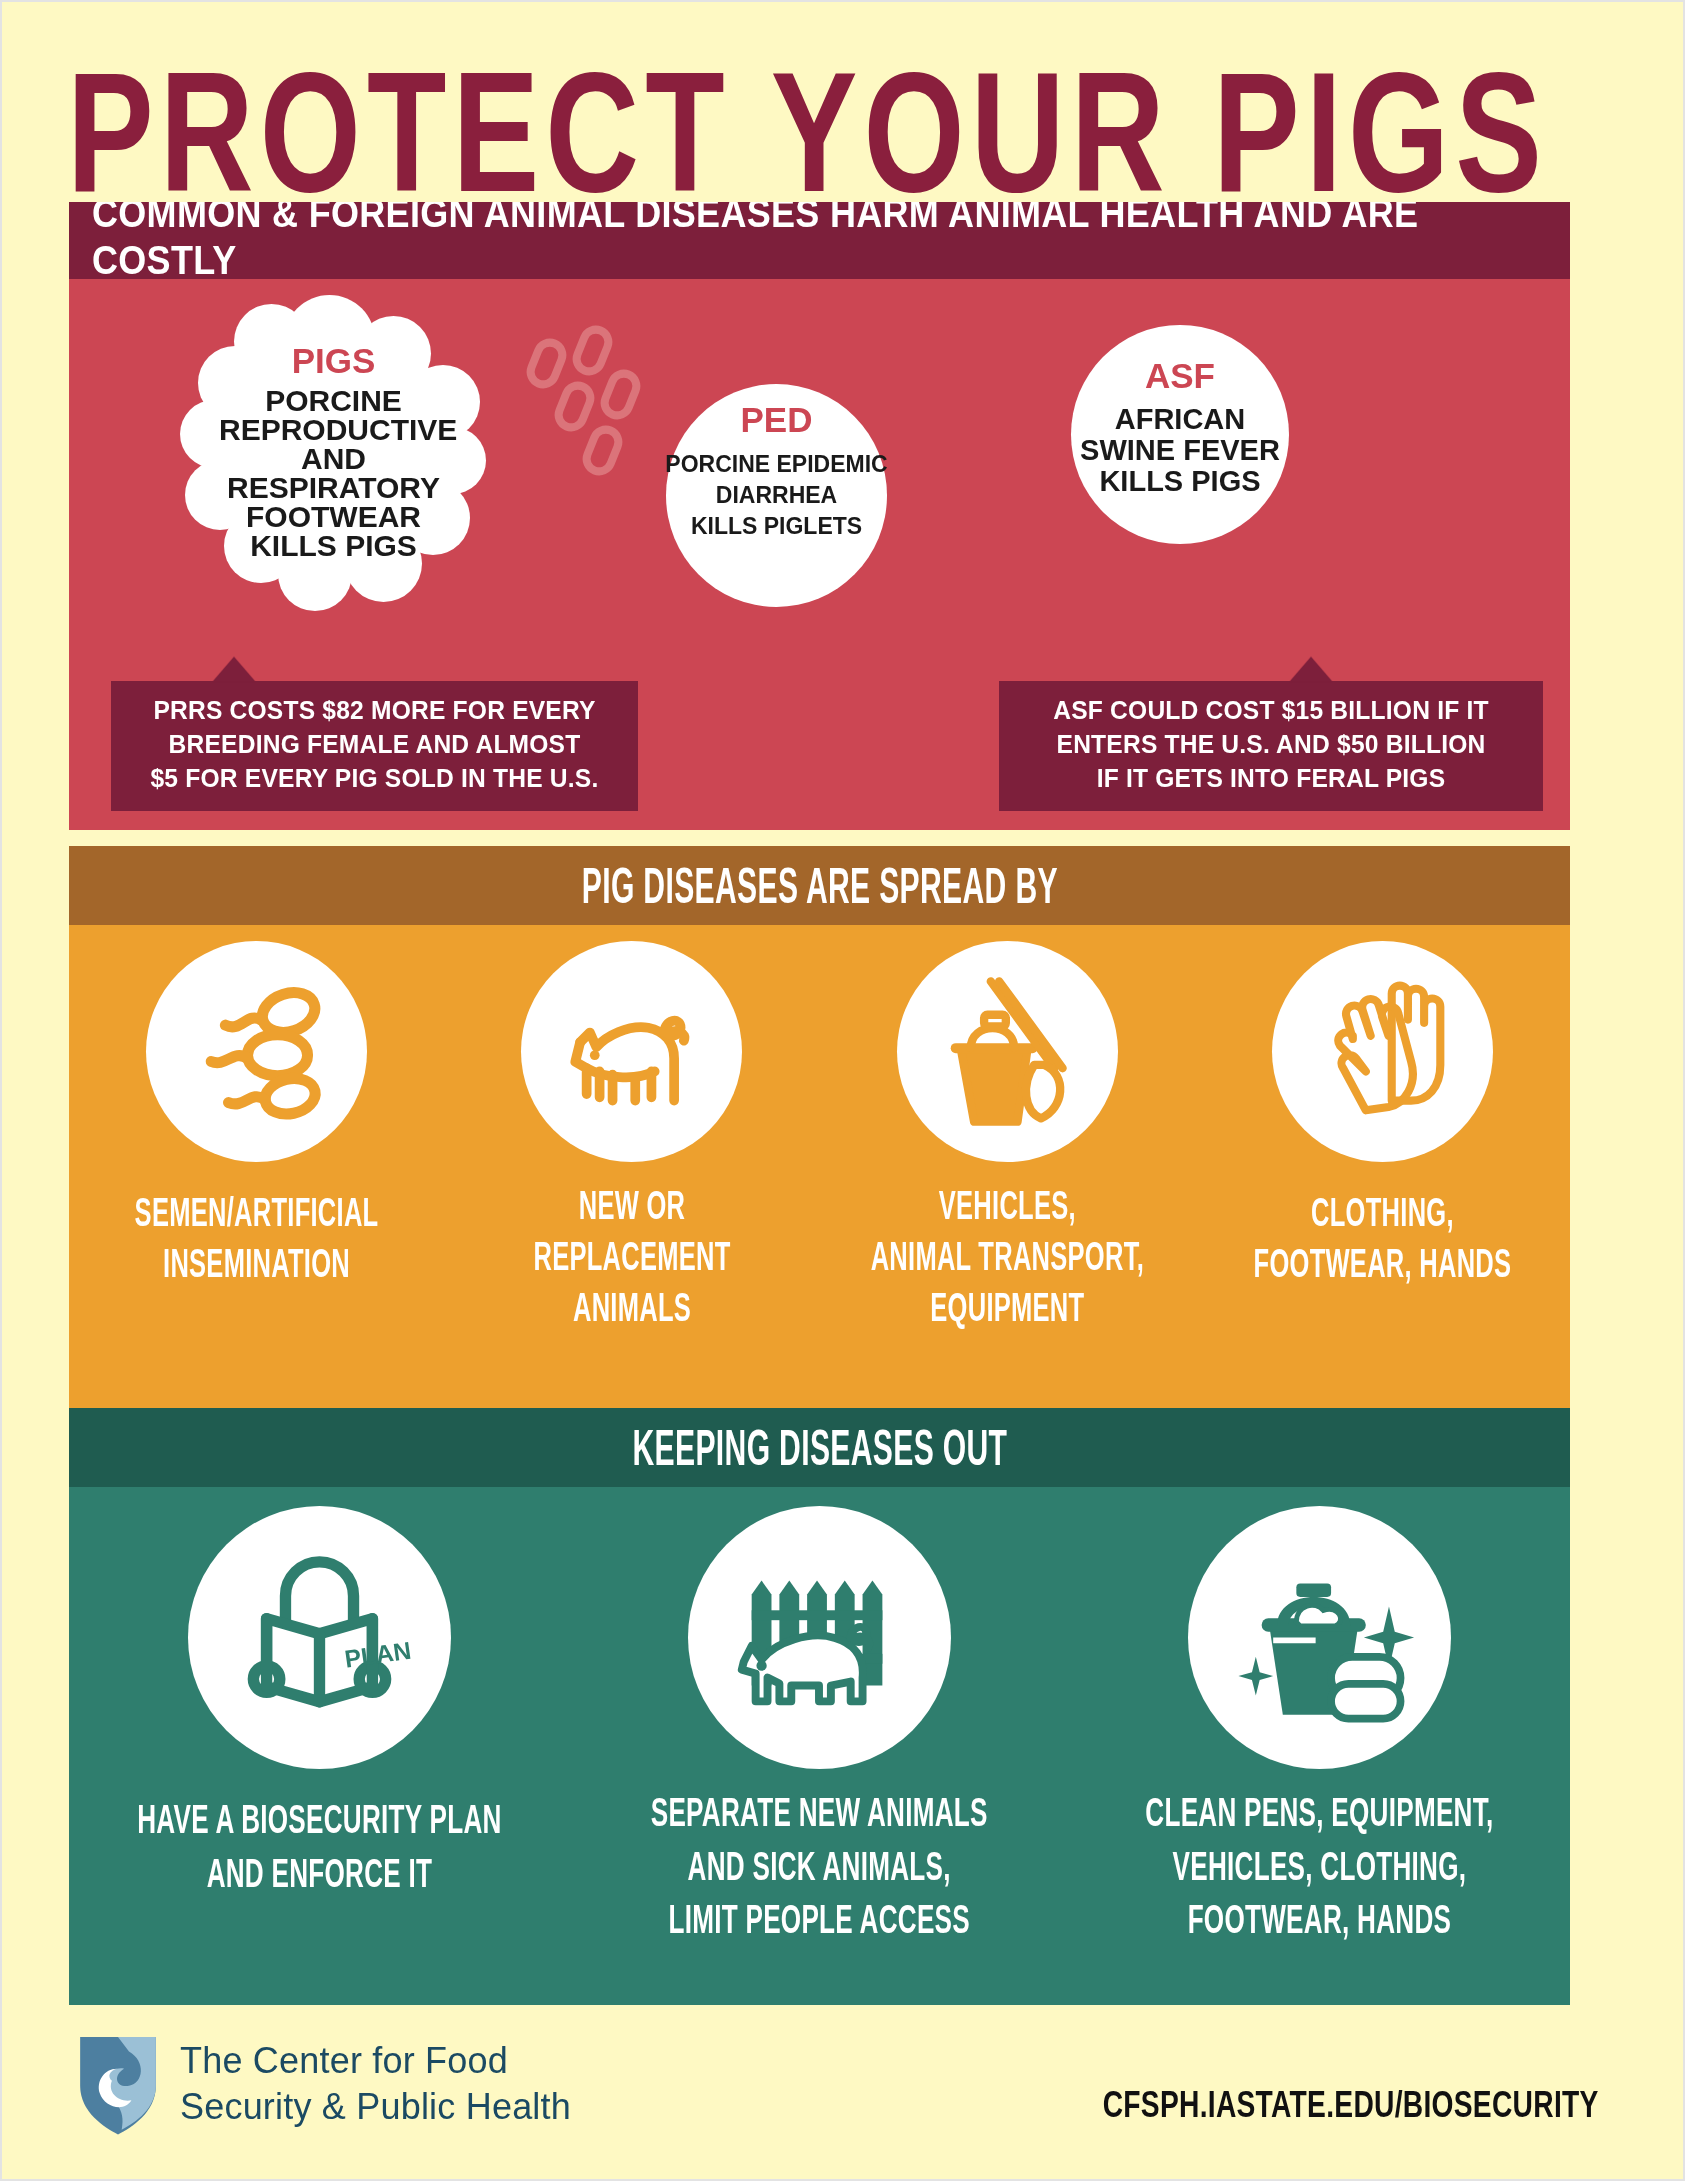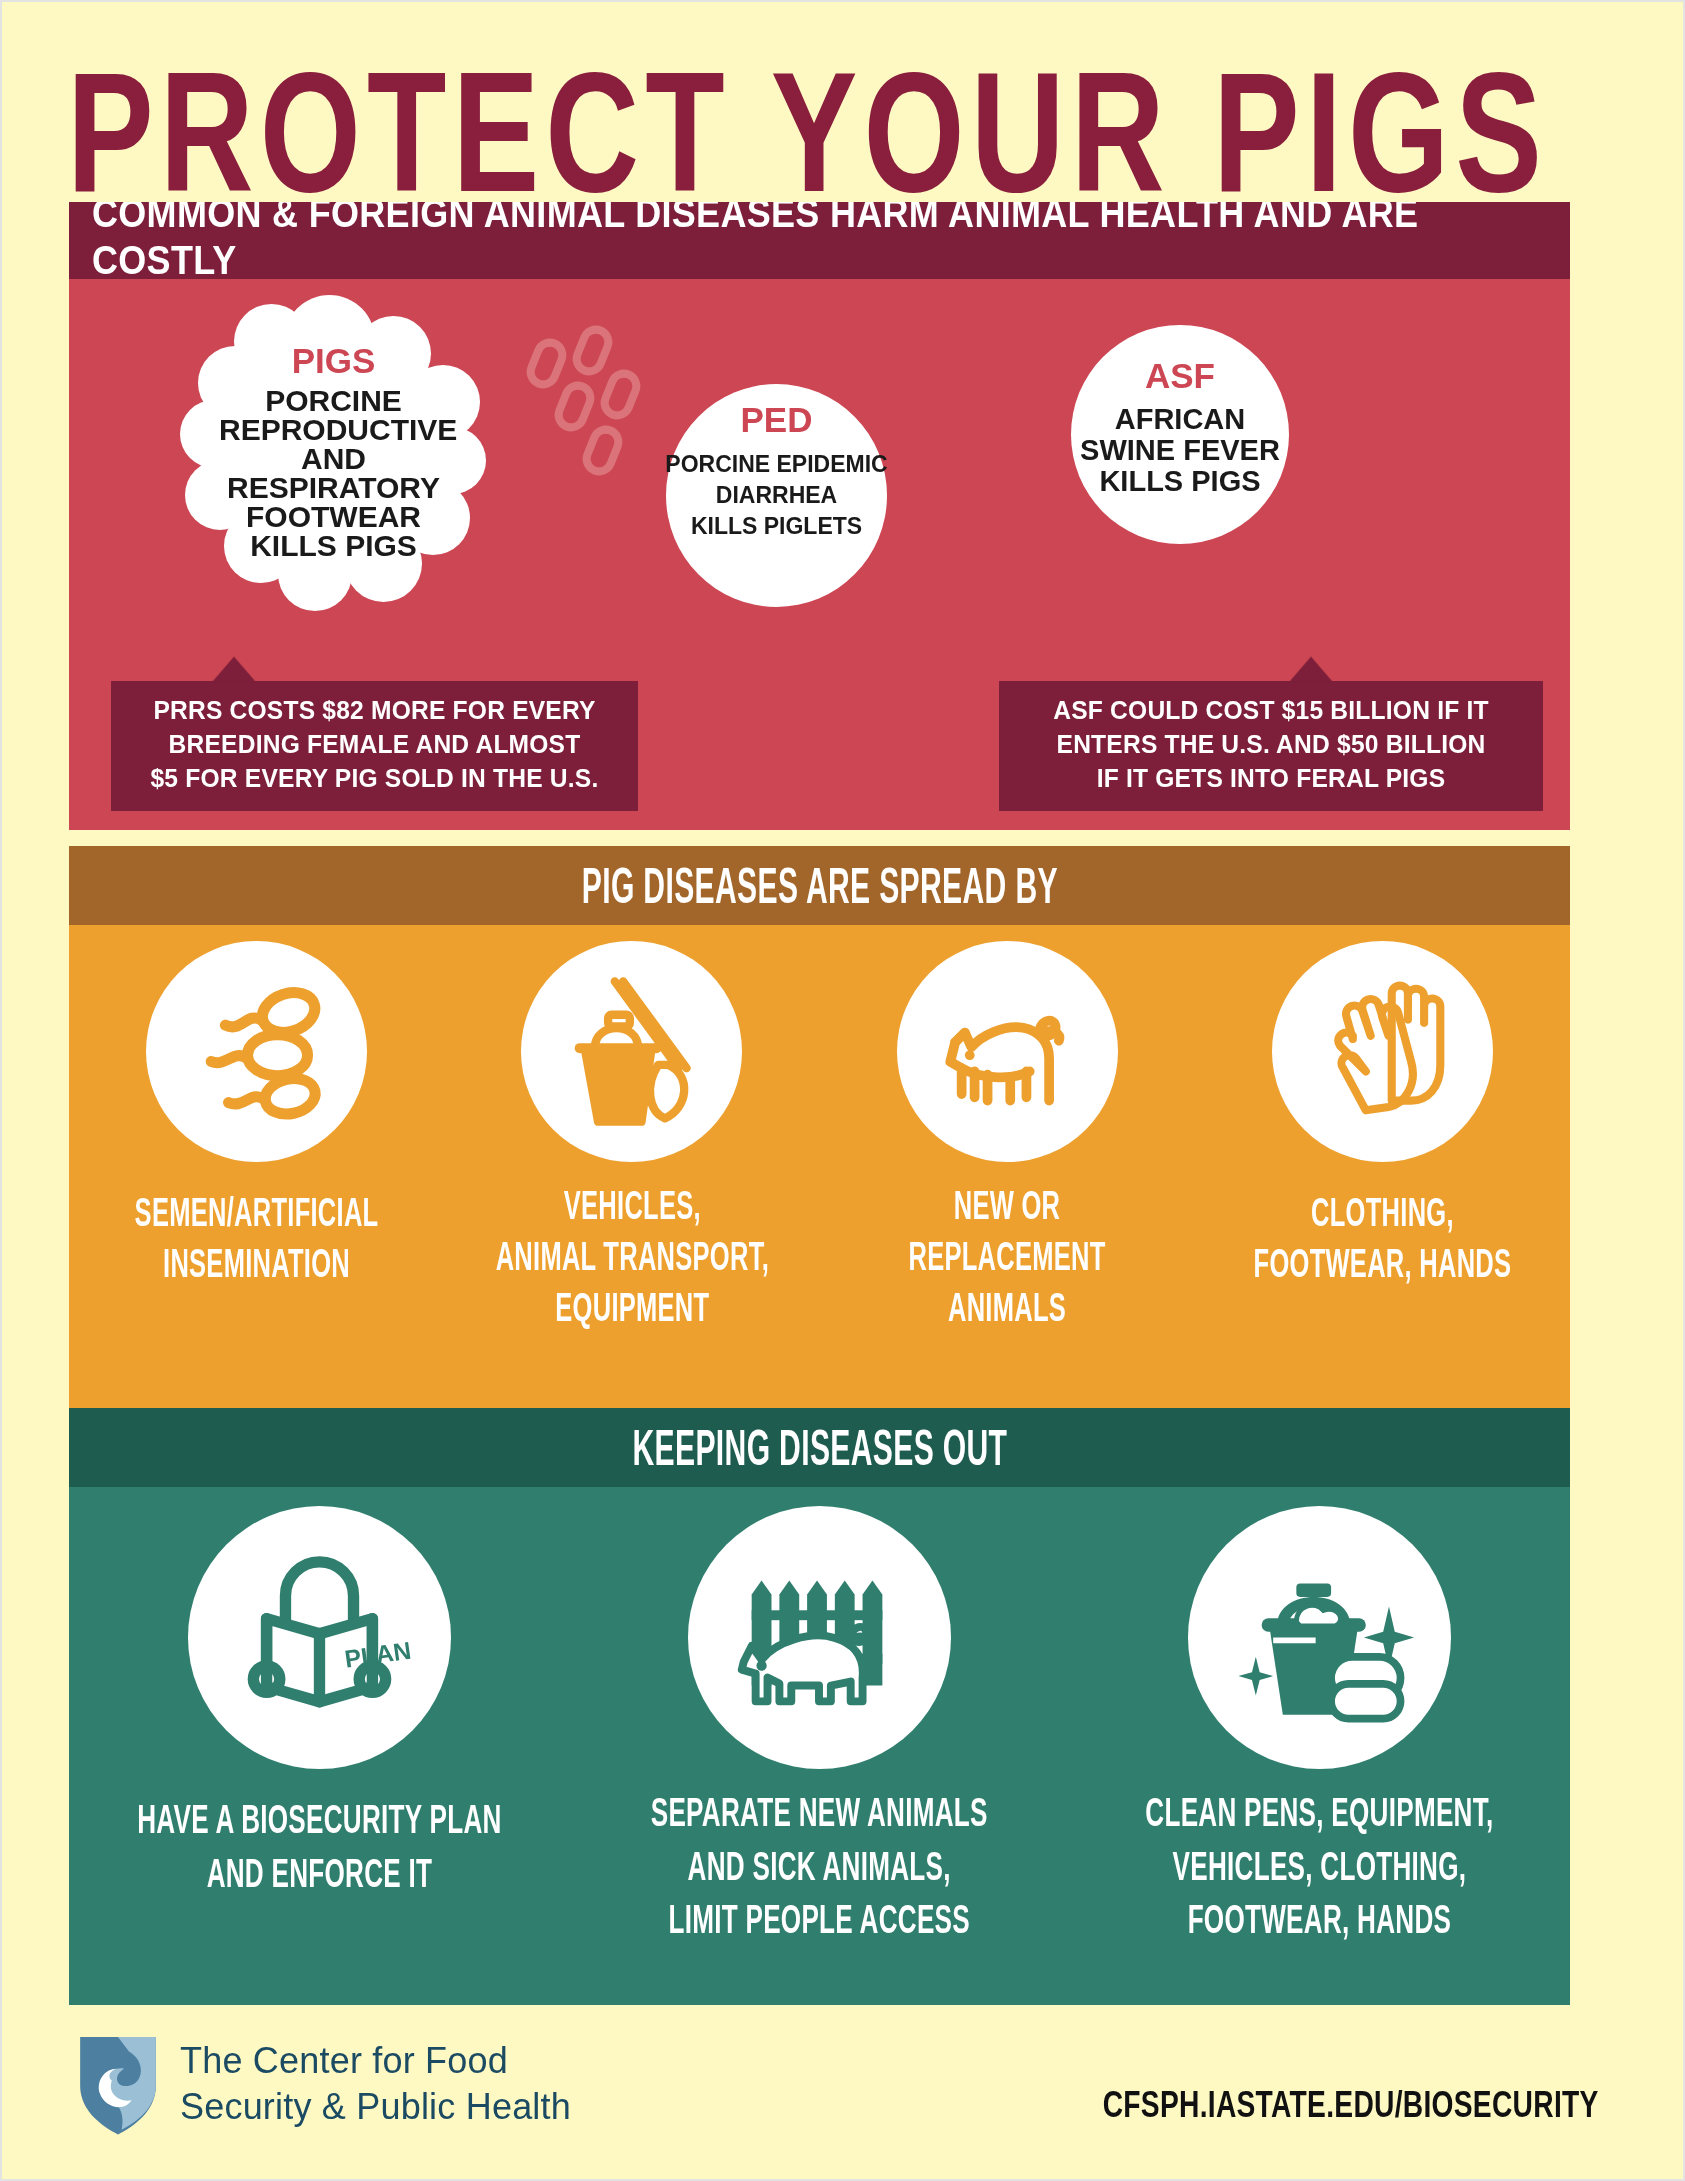--- a/index.html
+++ b/index.html
@@ -393,56 +393,56 @@
           </svg>
         </div>
         <div class="o-label">
           <div>SEMEN/ARTIFICIAL</div>
           <div>INSEMINATION</div>
         </div>
       </div>
 
       <div class="o-item">
         <div class="circ-w">
+          <svg width="162" height="162" viewBox="0 0 100 100">
+            <g fill="none" stroke="#eda02e" stroke-width="6" stroke-linecap="round" stroke-linejoin="round">
+              <path d="M18 44 L24 38 L28 47 C34 40, 48 33, 60 35 C70 37, 76 44, 76 54 L76 80"></path>
+              <path d="M18 44 L15 56 L22 60 L22 76"></path>
+              <path d="M22 60 C32 66, 52 68, 64 62"></path>
+              <path d="M30 62 L30 78 M38 64 L38 80 M52 66 L52 80 M62 62 L62 78"></path>
+              <path d="M70 38 C70 30, 80 28, 80 35 C80 40, 74 41, 72 38 C78 36, 84 38, 82 43"></path>
+            </g>
+            <circle cx="27" cy="52" r="3" fill="#eda02e"></circle>
+          </svg>
+        </div>
+        <div class="o-label">
+          <div>NEW OR</div>
+          <div>REPLACEMENT</div>
+          <div>ANIMALS</div>
+        </div>
+      </div>
+
+      <div class="o-item">
+        <div class="circ-w">
           <svg width="167" height="167" viewBox="0 0 100 100">
             <g fill="none" stroke="#eda02e" stroke-width="5" stroke-linecap="round" stroke-linejoin="round">
               <path d="M22 48 L30 92 L56 92 L62 48 Z" fill="#eda02e"></path>
               <path d="M19 48 L65 48" stroke-width="6"></path>
               <path d="M28 48 C28 32, 54 32, 54 48"></path>
               <rect x="36" y="28" width="13" height="7" rx="2"></rect>
               <path d="M40 8 L78 60"></path>
               <path d="M45 8 L83 60"></path>
               <path d="M72 58 C86 64, 84 84, 70 90 C60 86, 58 70, 66 58 Z"></path>
             </g>
           </svg>
         </div>
         <div class="o-label">
           <div>VEHICLES,</div>
           <div>ANIMAL TRANSPORT,</div>
           <div>EQUIPMENT</div>
-        </div>
-      </div>
-
-      <div class="o-item">
-        <div class="circ-w">
-          <svg width="162" height="162" viewBox="0 0 100 100">
-            <g fill="none" stroke="#eda02e" stroke-width="6" stroke-linecap="round" stroke-linejoin="round">
-              <path d="M18 44 L24 38 L28 47 C34 40, 48 33, 60 35 C70 37, 76 44, 76 54 L76 80"></path>
-              <path d="M18 44 L15 56 L22 60 L22 76"></path>
-              <path d="M22 60 C32 66, 52 68, 64 62"></path>
-              <path d="M30 62 L30 78 M38 64 L38 80 M52 66 L52 80 M62 62 L62 78"></path>
-              <path d="M70 38 C70 30, 80 28, 80 35 C80 40, 74 41, 72 38 C78 36, 84 38, 82 43"></path>
-            </g>
-            <circle cx="27" cy="52" r="3" fill="#eda02e"></circle>
-          </svg>
-        </div>
-        <div class="o-label">
-          <div>NEW OR</div>
-          <div>REPLACEMENT</div>
-          <div>ANIMALS</div>
         </div>
       </div>
 
       <div class="o-item">
         <div class="circ-w">
           <svg width="162" height="162" viewBox="0 0 100 100">
             <g fill="none" stroke="#eda02e" stroke-width="5" stroke-linecap="round" stroke-linejoin="round">
               <path d="M56 30 L56 14 A5 5 0 0 1 66 14 L66 30 L66 16 A5 5 0 0 1 76 16 L76 32 L76 22
                        A5 5 0 0 1 86 22 L86 58 C86 72, 78 80, 68 80 L56 80 L56 46 Z"></path>
               <path d="M32 42 L28 28 A5 5 0 0 1 38 25 L43 40 L38 24 A5 5 0 0 1 48 21 L54 40

